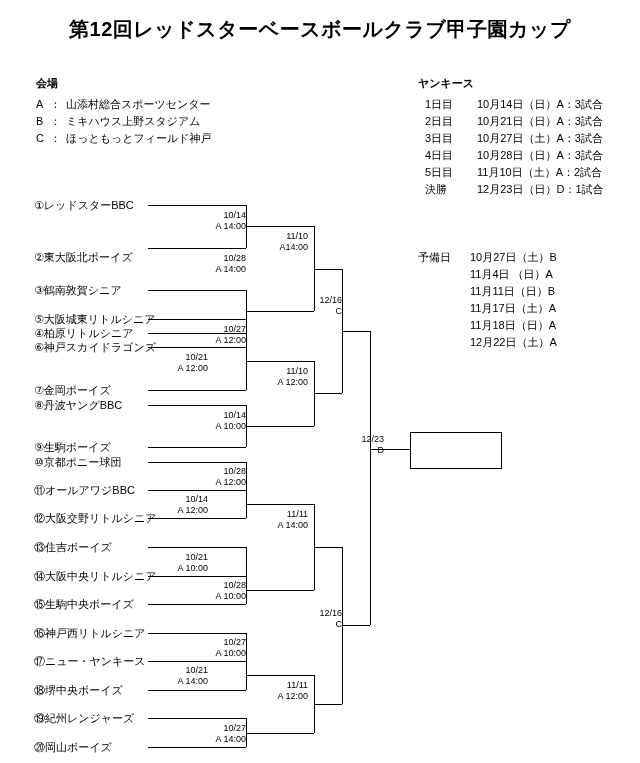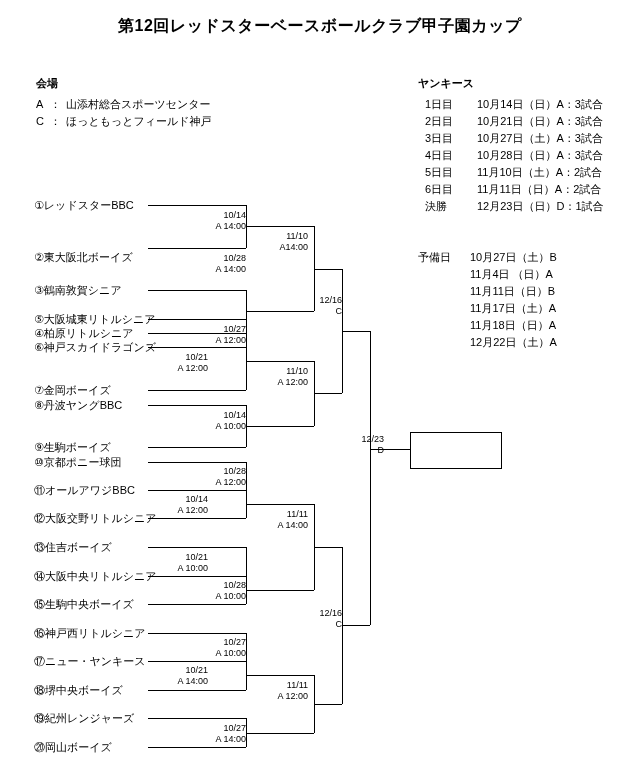--- a/index.html
+++ b/index.html
@@ -9,21 +9,21 @@
     font-family:"Liberation Sans","DejaVu Sans",sans-serif;
     color:#000;
     position:relative;
     overflow:hidden;
   }
   #root{position:relative;width:640px;height:763px;}
 
   .title{
     position:absolute;top:16px;left:0;width:640px;
     text-align:center;
-    font-size:16px;font-weight:bold;letter-spacing:0.5px;
+    font-size:20px;font-weight:bold;letter-spacing:0.5px;
   }
 
   .sec-head{position:absolute;font-size:11px;font-weight:bold;}
   .venues{position:absolute;left:36px;top:96px;font-size:11px;line-height:17px;}
   .venues .vrow{white-space:pre;}
   .vkey{display:inline-block;width:14px;}
   .vcolon{display:inline-block;width:16px;}
 
   .sched{position:absolute;left:418px;top:96px;font-size:11px;line-height:17px;}
   .sched .srow{white-space:pre;}
@@ -58,31 +58,31 @@
 </head>
 <body>
 
 <div id="root">
 
   <div class="title">第12回レッドスターベースボールクラブ甲子園カップ</div>
 
   <div class="sec-head" style="left:36px;top:76px;">会場</div>
   <div class="venues">
     <div class="vrow"><span class="vkey">A</span><span class="vcolon">：</span><span>山添村総合スポーツセンター</span></div>
+    <div class="vrow"><span class="vkey">B</span><span class="vcolon">：</span><span>ミキハウス上野スタジアム</span></div>
     <div class="vrow"><span class="vkey">C</span><span class="vcolon">：</span><span>ほっともっとフィールド神戸</span></div>
   </div>
 
   <div class="sec-head" style="left:418px;top:76px;">ヤンキース</div>
   <div class="sched">
     <div class="srow"><span class="sday">1日目</span><span class="sdate">10月14日（日）A：3試合</span></div>
     <div class="srow"><span class="sday">2日目</span><span class="sdate">10月21日（日）A：3試合</span></div>
     <div class="srow"><span class="sday">3日目</span><span class="sdate">10月27日（土）A：3試合</span></div>
     <div class="srow"><span class="sday">4日目</span><span class="sdate">10月28日（日）A：3試合</span></div>
     <div class="srow"><span class="sday">5日目</span><span class="sdate">11月10日（土）A：2試合</span></div>
-    <div class="srow"><span class="sday">6日目</span><span class="sdate">11月11日（日）A：2試合</span></div>
     <div class="srow"><span class="sday">決勝</span><span class="sdate">12月23日（日）D：1試合</span></div>
   </div>
 
   <div class="reserve">
     <div class="rrow"><span class="rlabel">予備日</span><span>10月27日（土）B</span></div>
     <div class="rrow"><span class="rlabel"></span><span>11月4日 （日）A</span></div>
     <div class="rrow"><span class="rlabel"></span><span>11月11日（日）B</span></div>
     <div class="rrow"><span class="rlabel"></span><span>11月17日（土）A</span></div>
     <div class="rrow"><span class="rlabel"></span><span>11月18日（日）A</span></div>
     <div class="rrow"><span class="rlabel"></span><span>12月22日（土）A</span></div>

